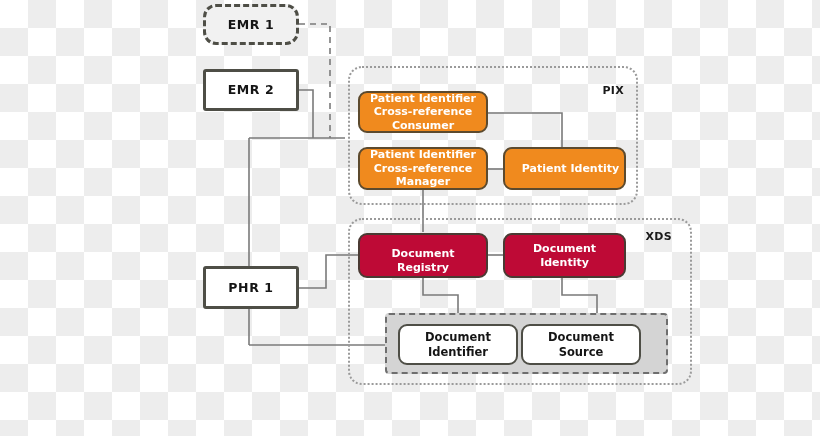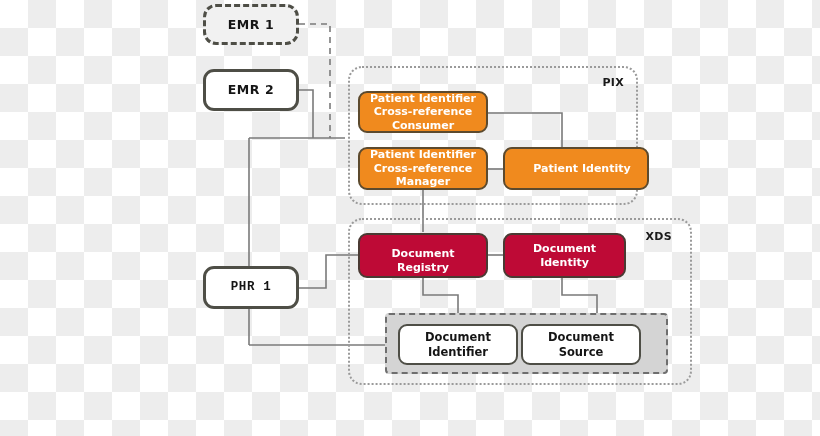--- a/index.html
+++ b/index.html
@@ -63,21 +63,21 @@
     border-radius: 9px;
     font-size: 11px;
     font-weight: bold;
     line-height: 1.22;
     padding: 2px 4px;
   }
   .node-actor {
     background: #ffffff;
     border: 3px solid #4e4e46;
     color: #151515;
-    border-radius: 11px;
+    border-radius: 3px;
     font-size: 12.5px;
     letter-spacing: 0.6px;
   }
   .node-actor-dashed {
     background: #f1f1f1;
     border: 3px dashed #4e4e46;
     color: #151515;
     border-radius: 13px;
     font-size: 12.5px;
     letter-spacing: 0.6px;
@@ -131,52 +131,52 @@
 
       <path d="M 488 255 L 503 255"></path>
 
       <path d="M 423 278 L 423 295 L 458 295 L 458 325"></path>
 
       <path d="M 562 278 L 562 295 L 597 295 L 597 325"></path>
     </g>
   </svg>
 
   <div class="group" style="left:348px; top:66px; width:290px; height:139px;">
-    <span class="group-label" style="right:12px; top:8px;">PIX</span>
+    <span class="group-label" style="right:12px; top:16px;">PIX</span>
   </div>
 
   <div class="group" style="left:348px; top:218px; width:344px; height:167px;">
     <span class="group-label" style="right:18px; top:10px;">XDS</span>
   </div>
 
   <div class="subgroup" style="left:385px; top:313px; width:283px; height:61px;"></div>
 
   <div class="node node-actor-dashed" style="left:203px; top:4px; width:96px; height:41px;">
     <span class="node-label">EMR 1</span>
   </div>
 
   <div class="node node-actor" style="left:203px; top:69px; width:96px; height:42px;">
     <span class="node-label">EMR 2</span>
   </div>
 
-  <div class="node node-actor" style="left:203px; top:266px; width:96px; height:43px;font-family:Liberation Mono, monospace;">
+  <div class="node node-actor" style="left:203px; top:266px; width:96px; height:43px;">
     <span class="node-label">PHR 1</span>
   </div>
 
   <div class="node node-orange" style="left:358px; top:91px; width:130px; height:42px;">
     <span class="node-label">Patient Identifier
 Cross-reference Consumer</span>
   </div>
 
   <div class="node node-orange" style="left:358px; top:147px; width:130px; height:43px;">
     <span class="node-label">Patient Identifier
 Cross-reference Manager</span>
   </div>
 
-  <div class="node node-orange" style="left:503px; top:147px; width:146px; height:43px;padding-left:16px;">
+  <div class="node node-orange" style="left:503px; top:147px; width:123px; height:43px;padding-left:16px;">
     <span class="node-label">Patient Identity</span>
   </div>
 
   <div class="node node-crimson" style="left:358px; top:233px; width:130px; height:45px;align-items:flex-end;">
     <span class="node-label">Document Registry</span>
   </div>
 
   <div class="node node-crimson" style="left:503px; top:233px; width:123px; height:45px;">
     <span class="node-label">Document Identity</span>
   </div>

